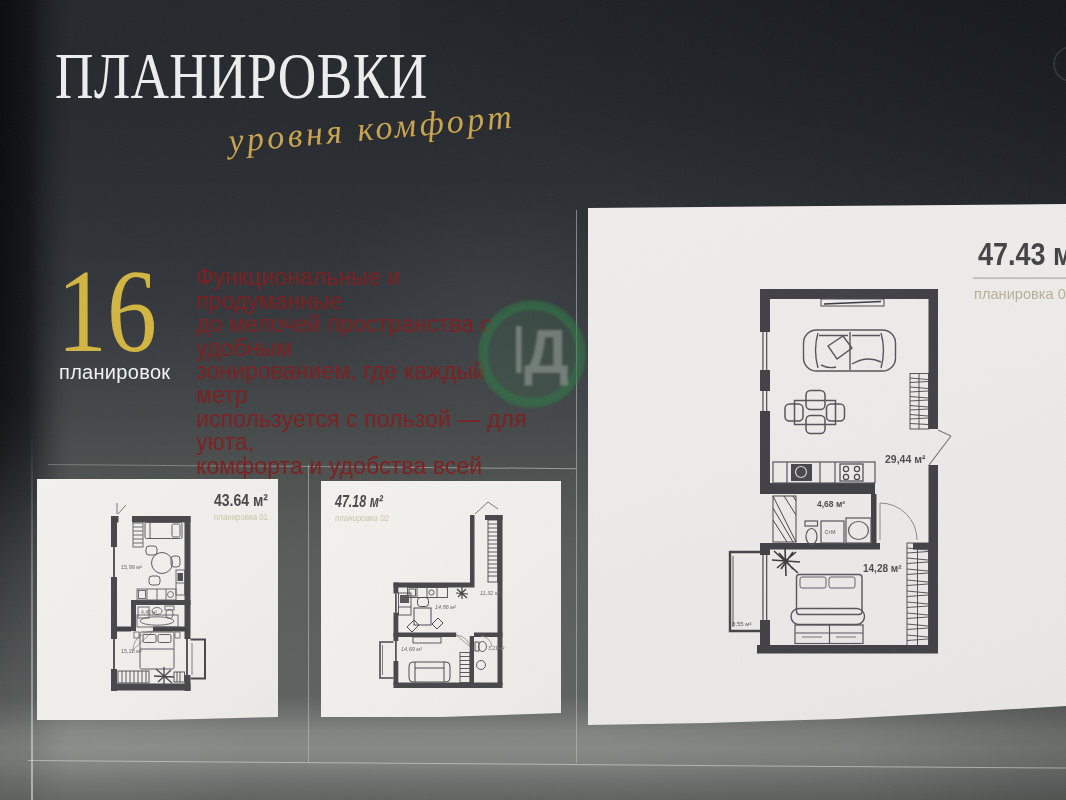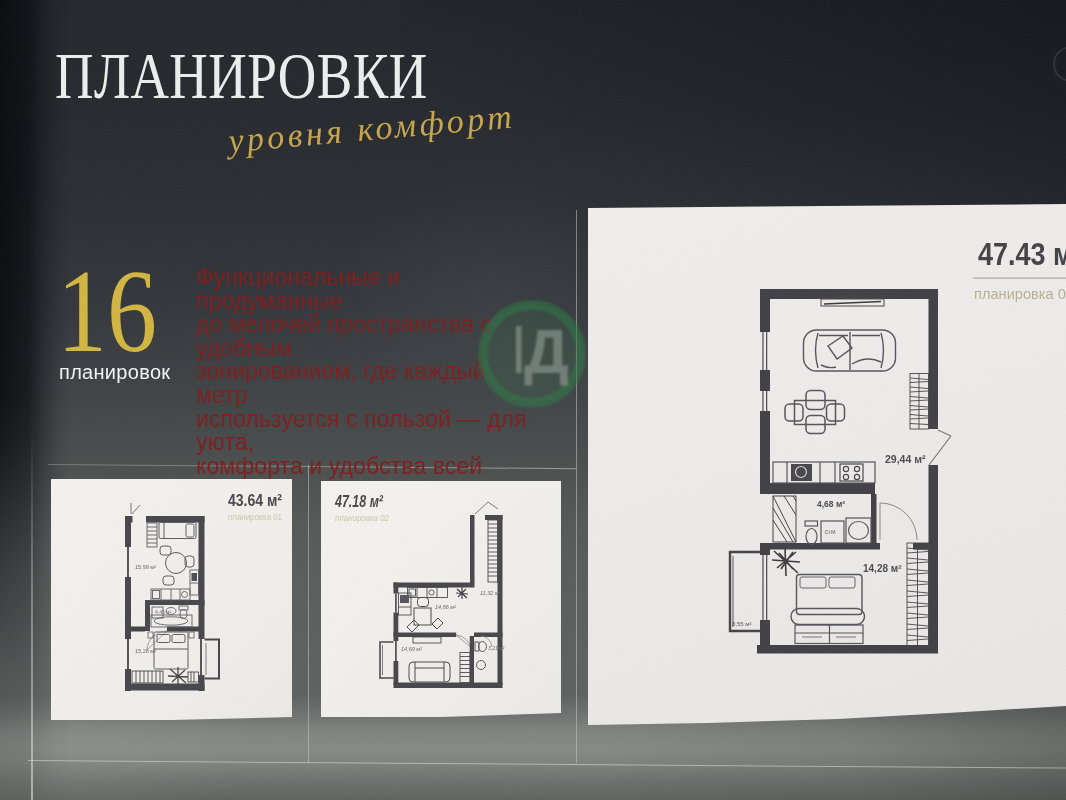--- a/index.html
+++ b/index.html
@@ -46,21 +46,21 @@
   #num16{left:57px;top:243px;width:130px;color:#d2b541;
       font-family:"Liberation Serif",serif;font-size:119px;letter-spacing:0px;
       transform:scaleX(0.84);transform-origin:left top;}
   #num16-label{left:59px;top:361px;color:#f2f3f3;font-size:20px;letter-spacing:0.3px;}
   #paragraph{left:196px;top:266px;width:345px;color:#7f1d1d;
       font-size:23px;line-height:23.6px;letter-spacing:0.1px;}
   
   #watermark{left:477px;top:298px;width:110px;height:112px;filter:blur(1px);}
   
   .card{background:#efeeeb;overflow:hidden;}
-  #card1{left:51px;top:479px;width:266px;height:245px;
+  #card1{left:37px;top:479px;width:266px;height:245px;
       background:linear-gradient(135deg,#f2f1ee 0%,#efeeeb 60%,#e9e8e5 100%);
       clip-path:polygon(0 0,241px 0,241px 238px,120px 241px,0 241px);}
   #card2{left:321px;top:481px;width:240px;height:238px;
       background:linear-gradient(135deg,#f3f2ef 0%,#efeeeb 60%,#eae9e6 100%);
       clip-path:polygon(0 0,240px 0,240px 232px,120px 236px,0 236px);font-style:italic;}
   #card3{left:588px;top:204px;width:478px;height:521px;
       background:linear-gradient(160deg,#eeedeb 0%,#ecebe9 40%,#e7e6e4 100%);
       clip-path:polygon(0 4px,478px 0,478px 502px,360px 509px,250px 515px,120px 519px,0 521px);}
   #card3 svg{margin-top:2px;}
   svg{display:block;}

